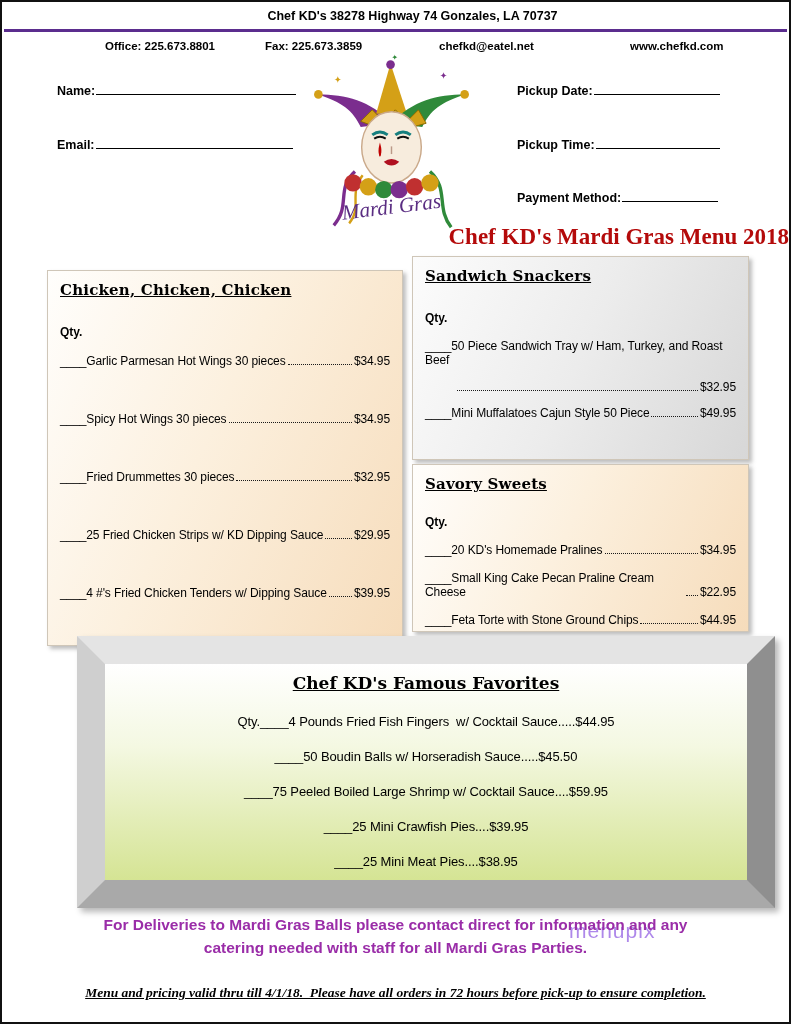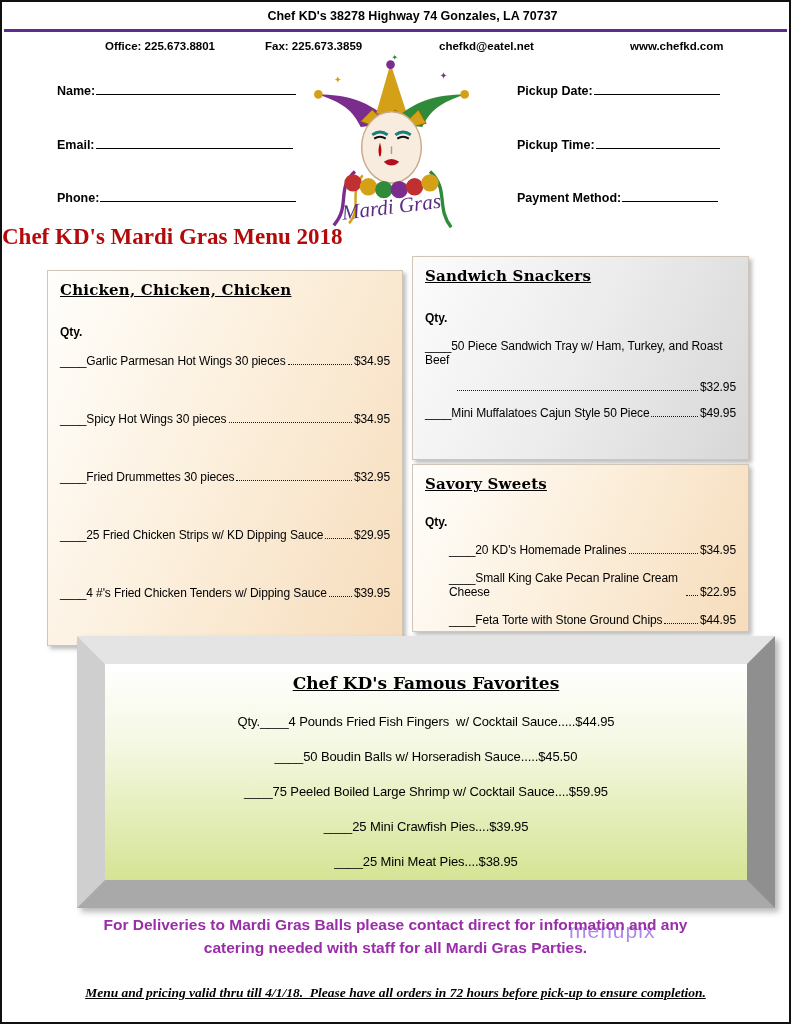--- a/index.html
+++ b/index.html
@@ -13,21 +13,21 @@
   .hdr-address { position:absolute; top:7px; left:0; width:100%; text-align:center; font-size:12.5px; font-weight:bold;padding-left:34px; }
   .hdr-rule { position:absolute; top:27px; left:2px; right:2px; height:3px; background:#5b2d8e; }
   .contact { position:absolute; top:38px; font-size:11.5px; font-weight:bold; white-space:nowrap; }
   #c-office{ left:103px; } #c-fax{ left:263px; } #c-email{ left:437px; } #c-web{ left:628px; }
   
   .field { position:absolute; font-size:12.5px; font-weight:bold; white-space:nowrap; }
   .blank { display:inline-block; border-bottom:1.5px solid #000; height:11px; margin-left:1px; }
   .jester { position:absolute; left:292px; top:52px; width:195px; height:178px; }
   
   .menu-title {
-    position:absolute; top:222px; left:0; width:100%; text-align:left;
+    position:absolute; top:222px; left:0; width:100%; text-align:right;
     font-family:"Liberation Serif", serif; font-size:23px; font-weight:bold; color:#b40a0a;
   }
   
   .box {
     position:absolute; border:1px solid #cfc6b8; padding:10px 12px;
     box-shadow:3px 3px 4px rgba(110,110,110,.45);
   }
   .peach { background:linear-gradient(115deg,#fffefc 0%,#fcf0de 45%,#f6dcbb 100%); }
   .gray  { background:linear-gradient(115deg,#fcfcfc 0%,#ececec 50%,#d7d7d7 100%); }
   .box h2 {
@@ -40,21 +40,21 @@
   #box-savory   { left:410px; top:462px; width:337px; height:168px; }
   #box-chicken .qty, #box-sandwich .qty { margin-top:26px; }
   #box-savory .qty { margin-top:22px; }
   .menu-item { display:flex; align-items:flex-end; font-size:12px; letter-spacing:-.1px; }
   .menu-item .leader { flex:1; border-bottom:1.7px dotted #1a1a1a; margin:0 2px 3px 2px; min-width:12px; }
   .mi-price { white-space:nowrap; }
   .items-loose    .menu-item { margin-top:44px; }
   .items-loose    .menu-item:first-child { margin-top:15px; }
   .items-sandwich .menu-item { margin-top:12px; }
   .items-sandwich .menu-item:first-child { margin-top:14px; }
-  .items-tight    .menu-item { margin-top:14px;margin-left:24px; }
+  .items-tight    .menu-item { margin-top:14px; }
   .menu-item.wrap { display:block; }
   .menu-item.wrap .mi-line2 { display:flex; align-items:flex-end; margin:13px 0 0 30px; }
   
   .fav-frame {
     position:absolute; left:75px; top:634px; width:698px; height:272px;
     border:28px solid; border-color:#e4e4e4 #8f8f8f #a9a9a9 #cfcfcf;
     background:linear-gradient(to bottom,#ffffff 0%,#f4f8e2 38%,#d5e494 100%);
     box-shadow:4px 4px 6px rgba(0,0,0,.28);
   }
   .fav-heading {
@@ -88,23 +88,20 @@
   <span class="contact" id="c-office">Office: 225.673.8801</span>
   <span class="contact" id="c-fax">Fax: 225.673.3859</span>
   <span class="contact" id="c-email">chefkd@eatel.net</span>
   <span class="contact" id="c-web">www.chefkd.com</span>
 
   <div class="field" style="left:55px;top:82px">
     <span>Name:</span><span class="blank" style="width:200px"></span>
   </div>
   <div class="field" style="left:55px;top:136px">
     <span>Email:</span><span class="blank" style="width:197px"></span>
-  </div>
-  <div class="field" style="left:55px;top:189px">
-    <span>Phone:</span><span class="blank" style="width:196px"></span>
   </div>
 
   <div class="field" style="left:515px;top:82px">
     <span>Pickup Date:</span><span class="blank" style="width:126px"></span>
   </div>
   <div class="field" style="left:515px;top:136px">
     <span>Pickup Time:</span><span class="blank" style="width:124px"></span>
   </div>
   <div class="field" style="left:515px;top:189px">
     <span>Payment Method:</span><span class="blank" style="width:96px"></span>

